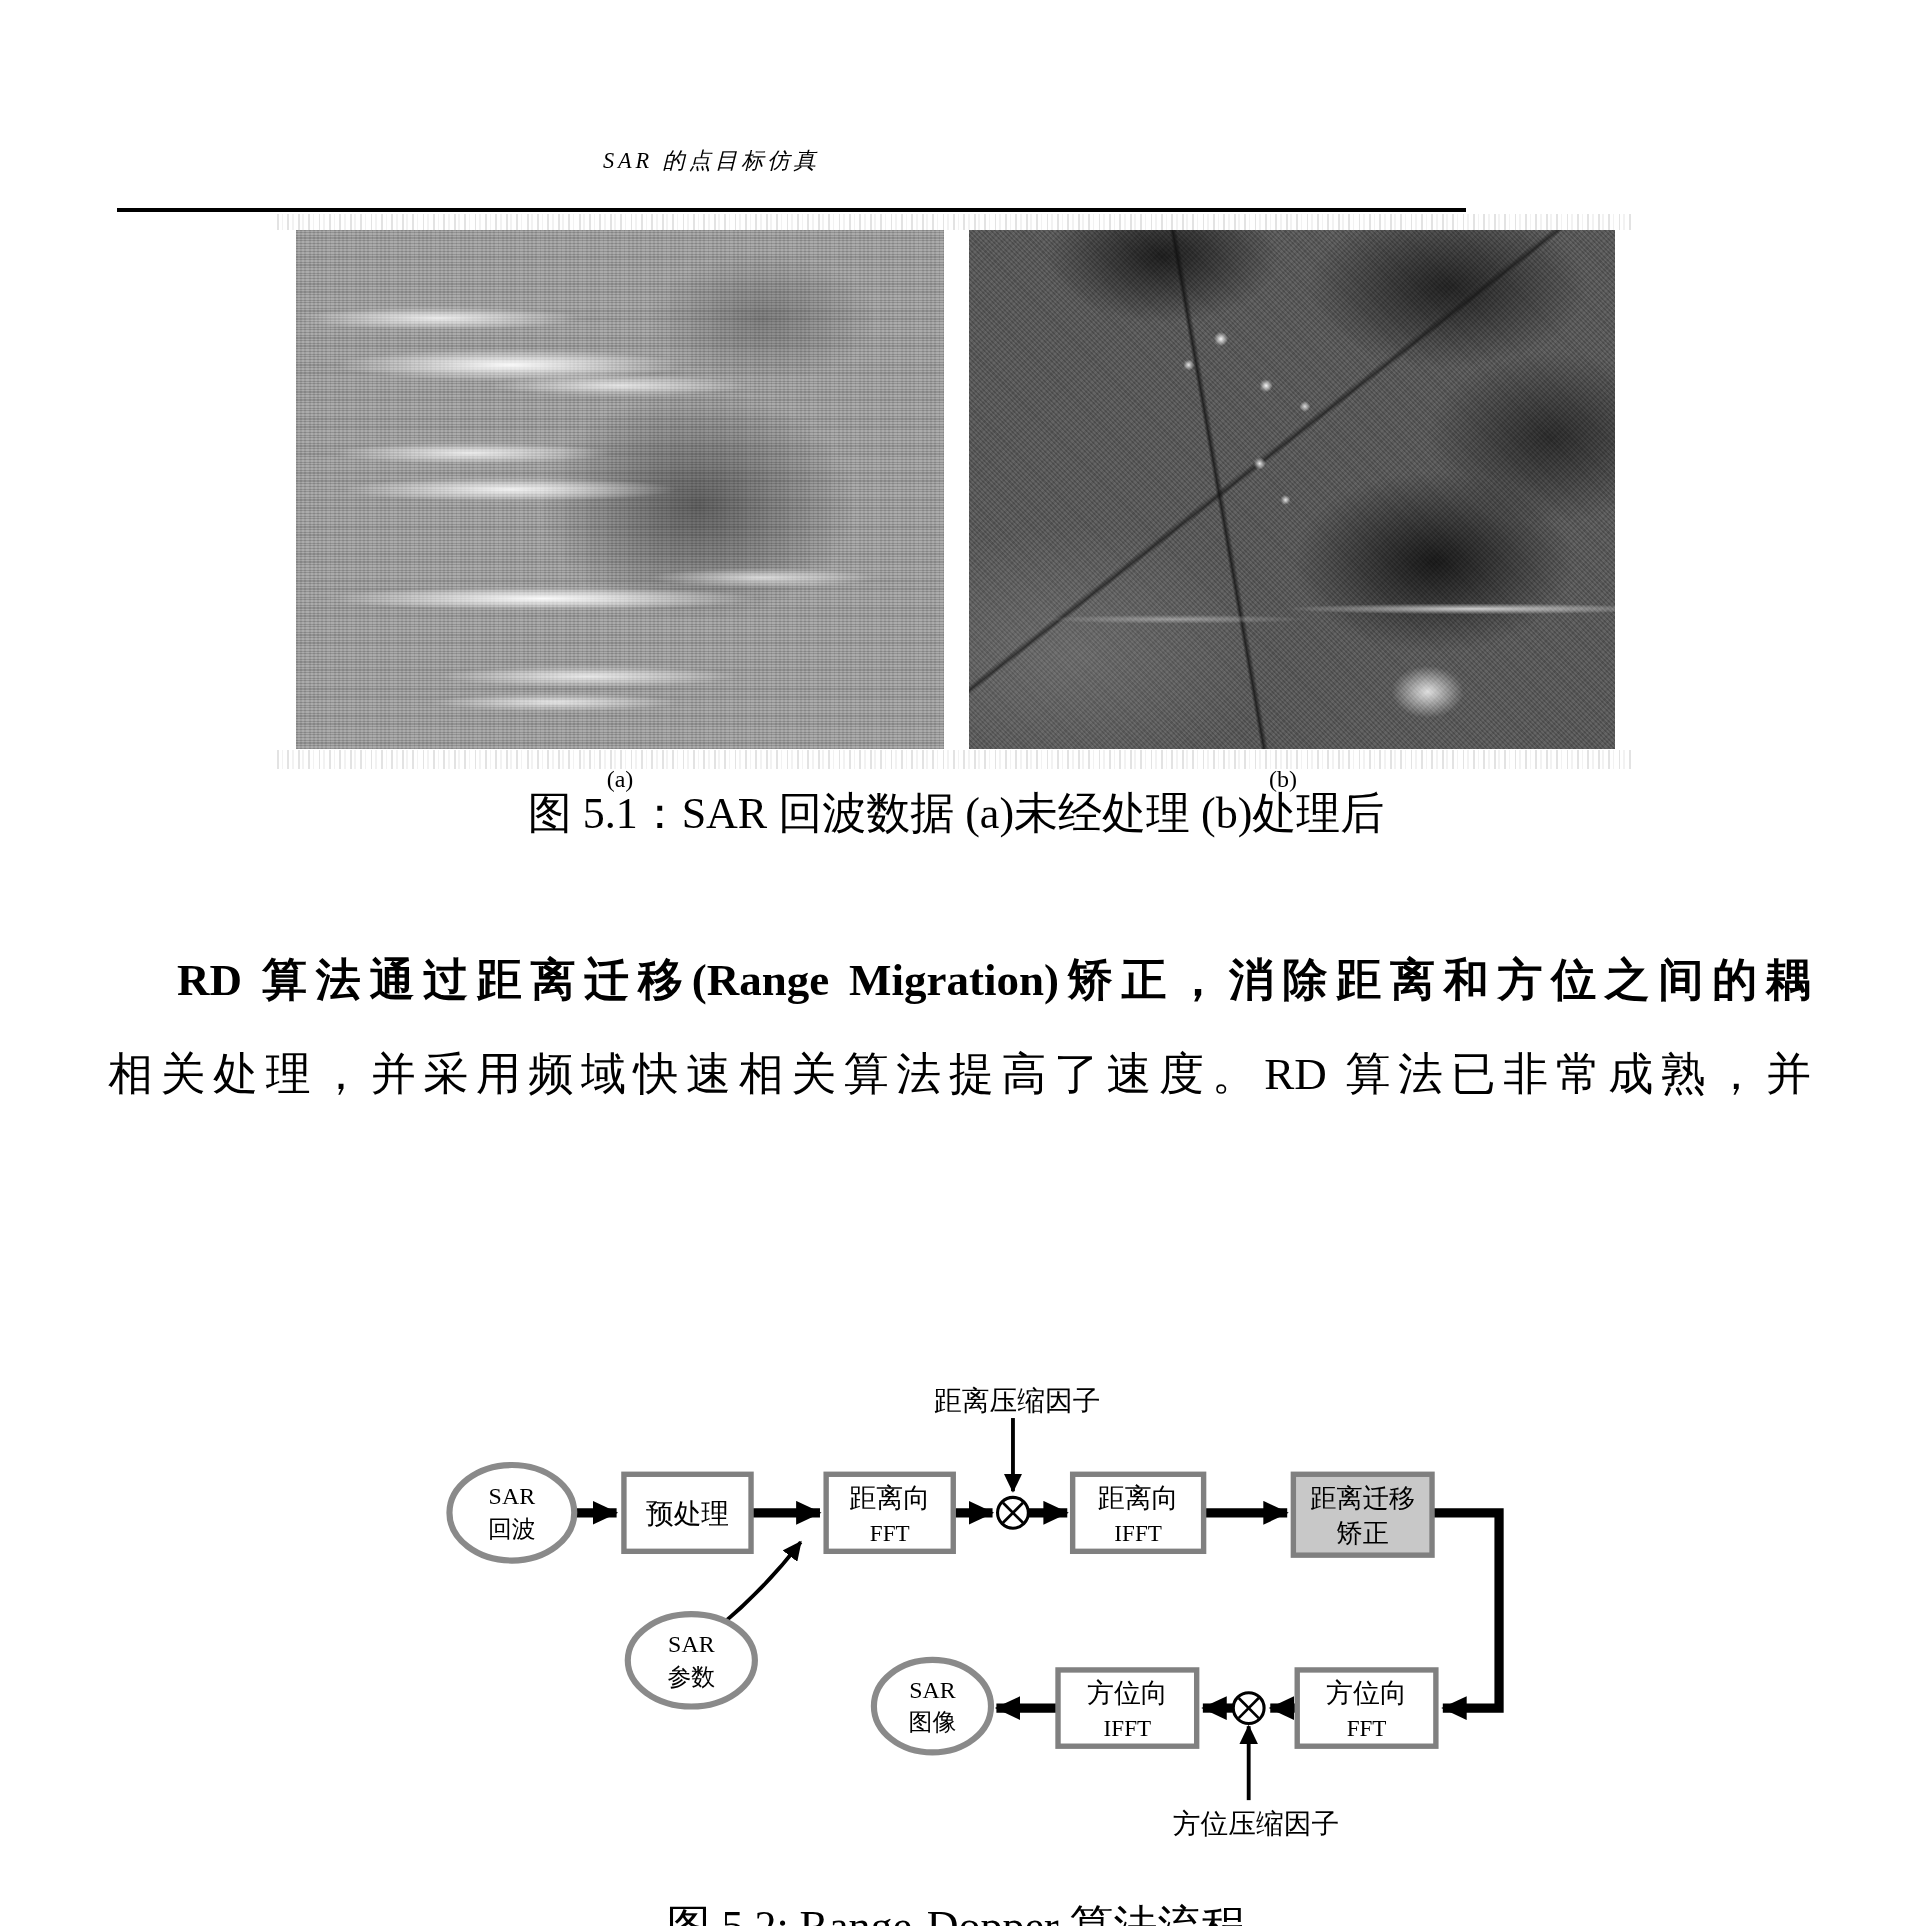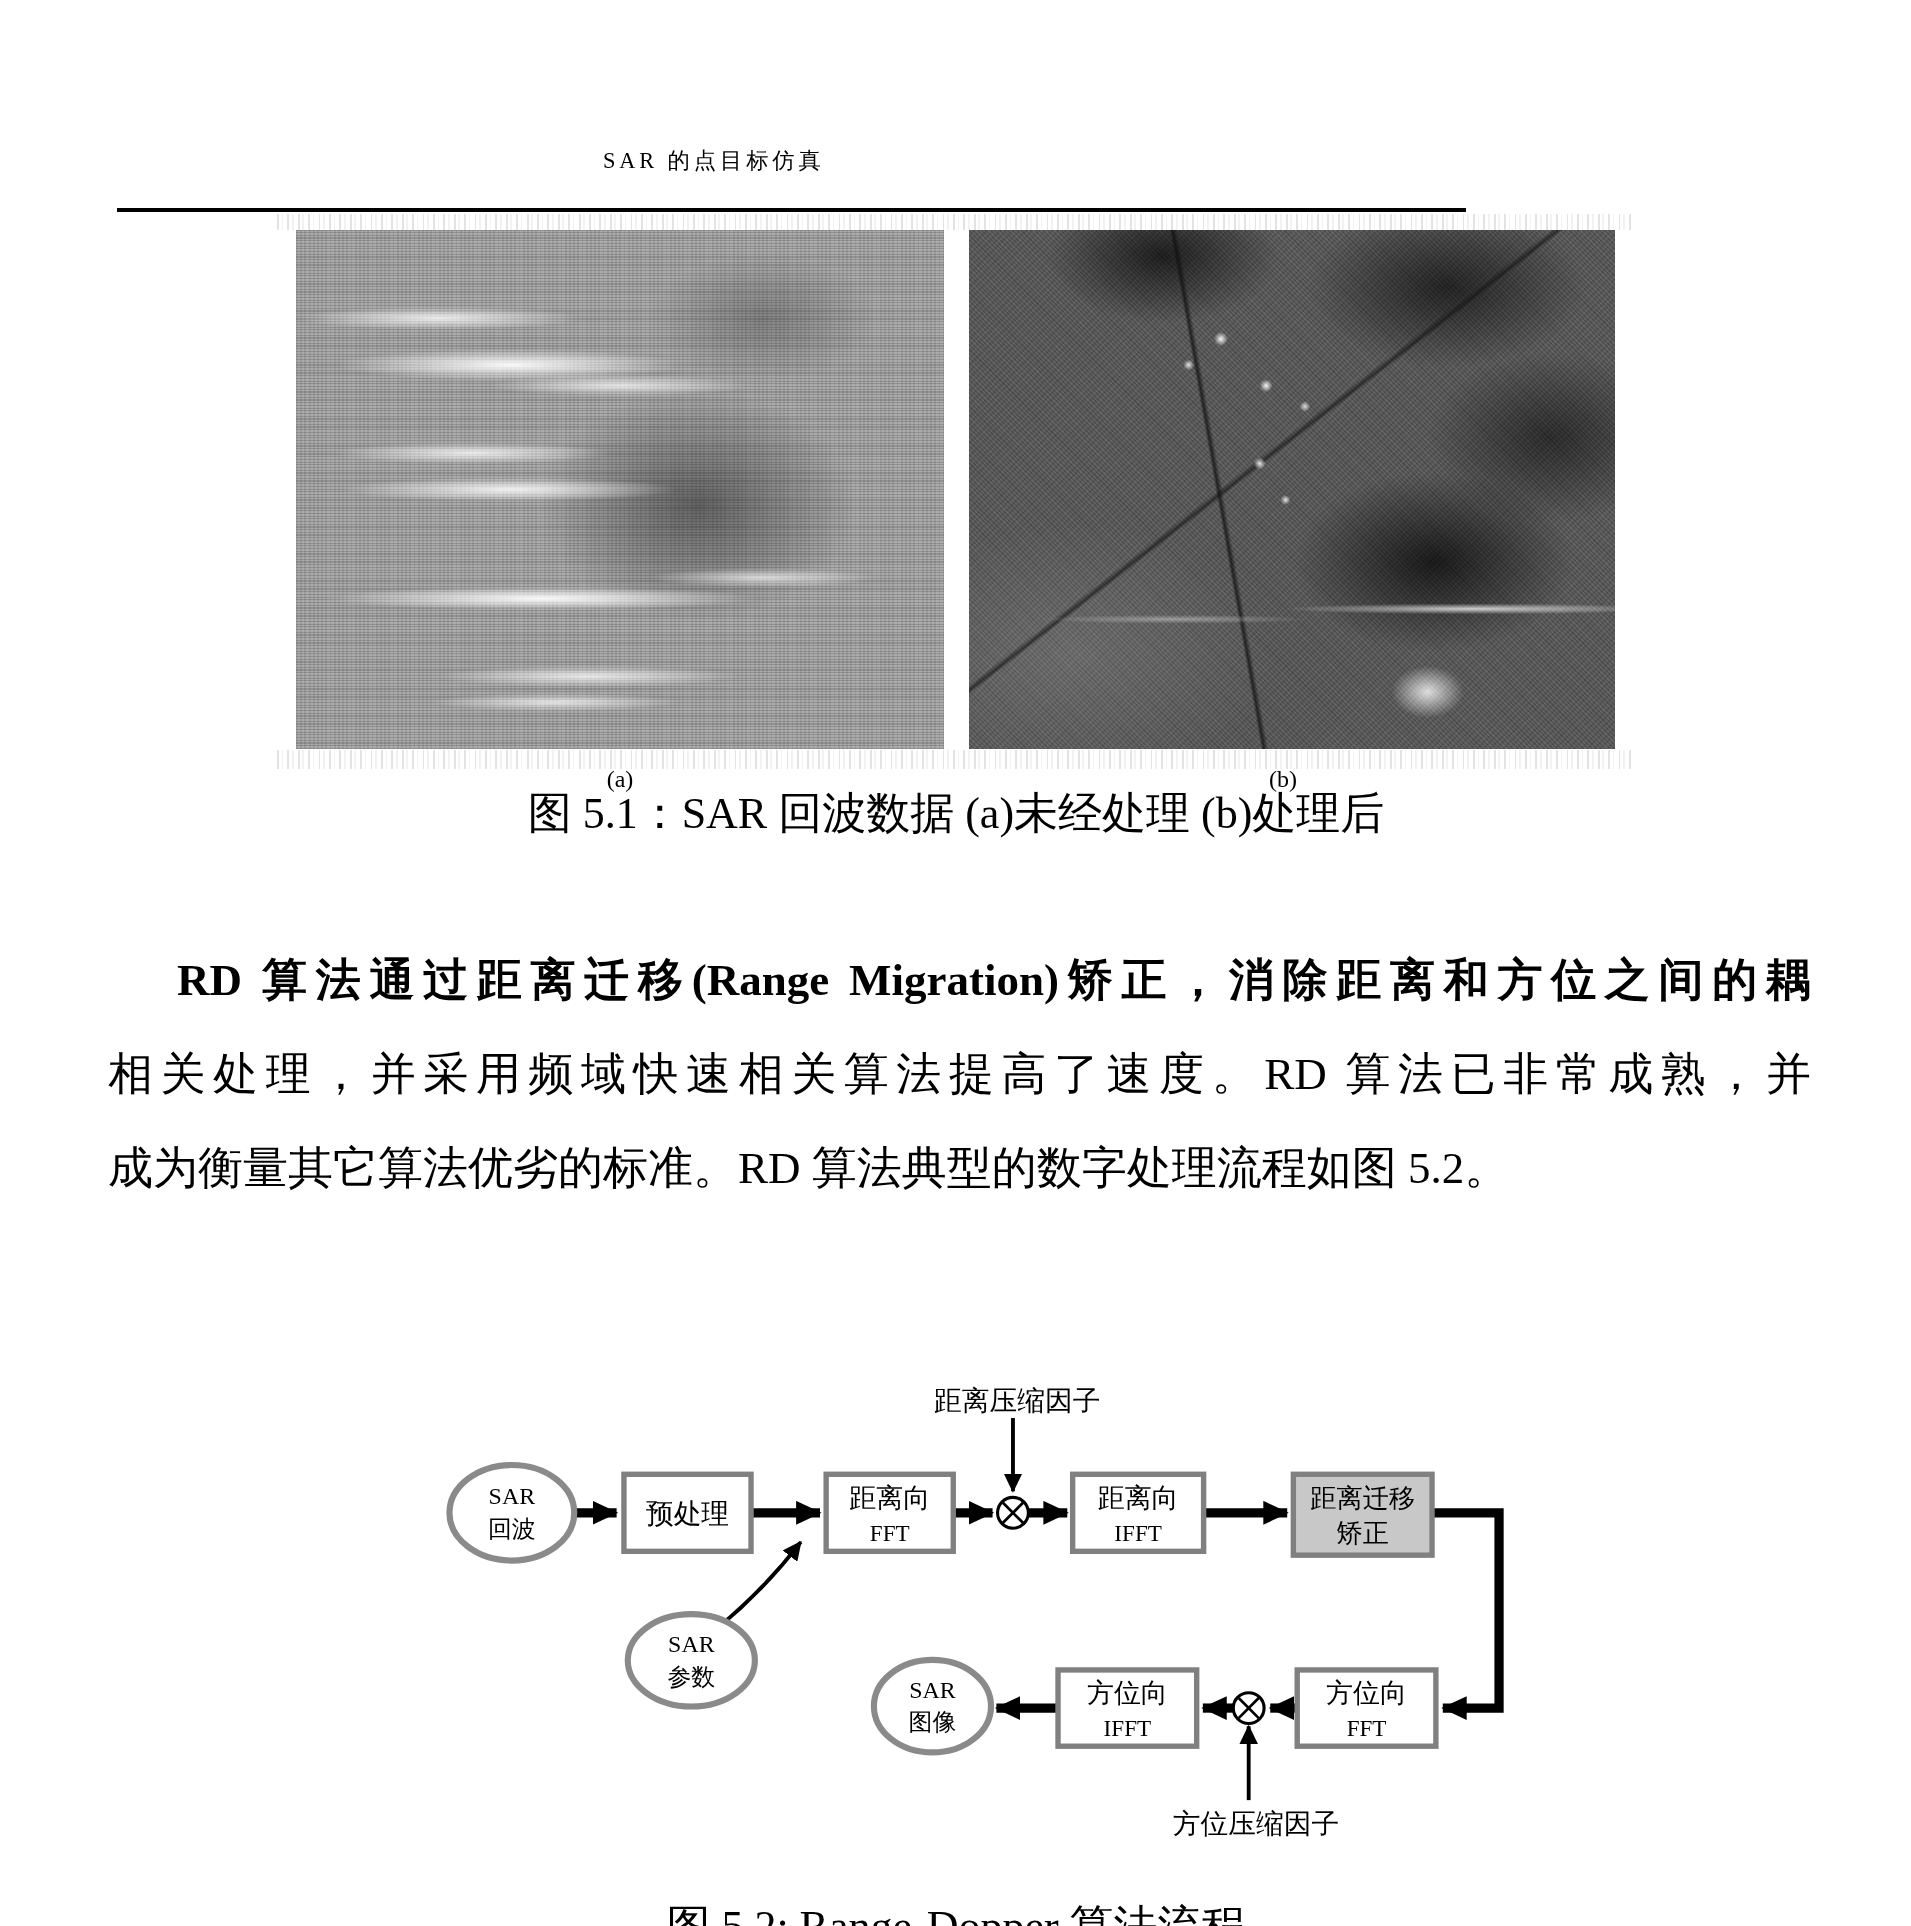--- a/index.html
+++ b/index.html
@@ -10,20 +10,21 @@
     background:#ffffff;
     font-family:"Liberation Serif","DejaVu Serif",serif;
     color:#000000;
     overflow:hidden;
   }
   .abs{position:absolute;}
   .header-title{
     left:603px;top:142px;
     font-size:22.3px;line-height:37px;letter-spacing:3.9px;
     white-space:nowrap;
+    font-style:italic;
   }
   .head-rule{
     left:117px;top:208px;width:1349px;height:3.5px;background:#000000;
   }
   .noise-strip{
     left:277px;width:1356px;height:16px;opacity:.5;
     background:repeating-linear-gradient(90deg,
       rgba(0,0,0,.22) 0 1.9px, transparent 1.9px 4.6px,
       rgba(0,0,0,.10) 4.6px 6.2px, transparent 6.2px 10.4px);
   }
@@ -115,21 +116,20 @@
   <div class="abs noise-strip noise-bottom"></div>
 
   <div class="abs fig-label fig-label-a">(a)</div>
   <div class="abs fig-label fig-label-b">(b)</div>
 
   <div class="abs caption caption-51">图 5.1：SAR 回波数据 (a)未经处理 (b)处理后</div>
 
   <div class="abs para para-1">
     <div class="tline jline indent1">RD 算法通过距离迁移(Range Migration)矫正，消除距离和方位之间的耦</div>
     <div class="tline jline">相关处理，并采用频域快速相关算法提高了速度。RD 算法已非常成熟，并</div>
-    <div class="tline">成为衡量其它算法优劣的标准。RD 算法典型的数字处理流程如图 5.2。</div>
   </div>
 
   <svg id="flow-svg" class="abs" width="1117" height="520" viewBox="0 0 2900 1350">
     <defs>
       <marker id="ah" markerUnits="userSpaceOnUse" markerWidth="72" markerHeight="62" refX="62" refY="31" orient="auto">
         <path d="M0,0 L66,31 L0,62 Z" fill="#000000"></path>
       </marker>
       <marker id="aht" markerUnits="userSpaceOnUse" markerWidth="56" markerHeight="48" refX="46" refY="24" orient="auto">
         <path d="M0,0 L50,24 L0,48 Z" fill="#000000"></path>
       </marker>

